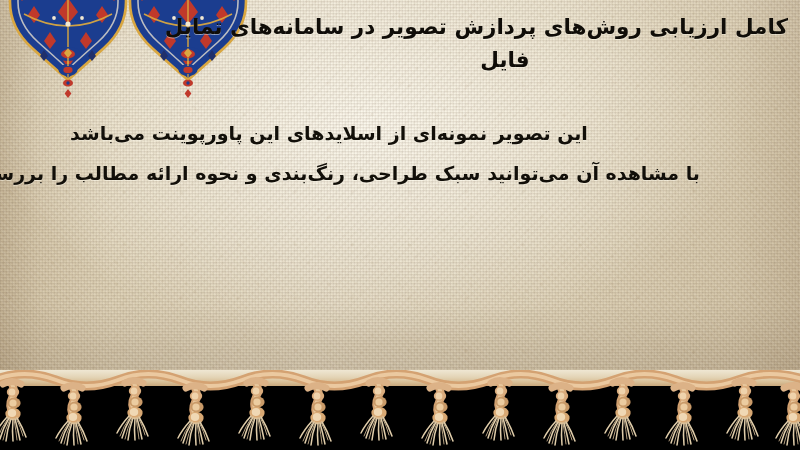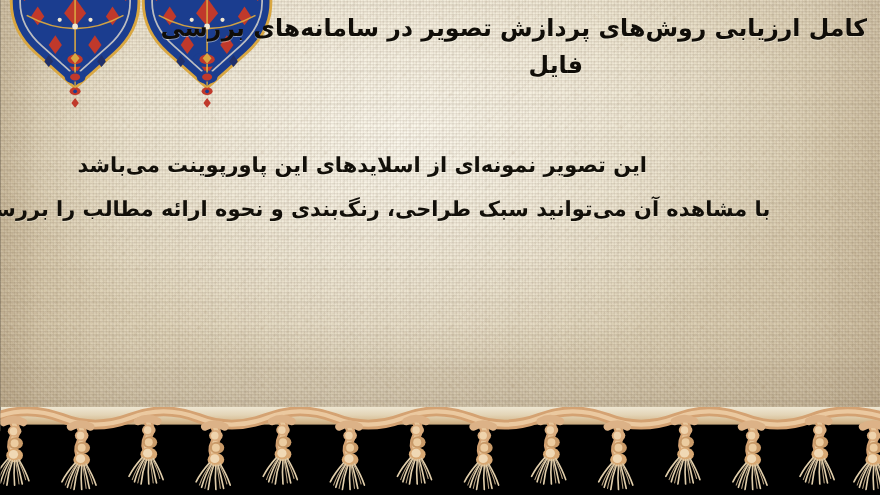--- a/index.html
+++ b/index.html
@@ -93,21 +93,21 @@
     font-weight: 700;
     color: #100d08;
     line-height: 33px;
     letter-spacing: 0px;
     text-shadow: 0 1px 0 rgba(255,252,240,0.45);
     white-space: nowrap;
   }
 
   .body-block {
     position: absolute;
-    top: 130px;
+    top: 113px;
     left: 0;
     width: 700px;
     direction: rtl;
     text-align: center;
     z-index: 6;
   }
   .body-line {
     font-size: 19px;
     font-weight: 700;
     color: #120f09;
@@ -231,21 +231,21 @@
       <g transform="translate(54,86)">
         <use href="#pendant"></use>
       </g>
       <g transform="translate(174,86)">
         <use href="#pendant"></use>
       </g>
     </svg>
   </div>
 
   <div class="title-block">
-    <div class="title-line">کامل ارزیابی روش‌های پردازش تصویر در سامانه‌های بررسی</div>
+    <div class="title-line">کامل ارزیابی روش‌های پردازش تصویر در سامانه‌های تمایل</div>
     <div class="title-line">فایل</div>
   </div>
 
   <div class="body-block">
     <div class="body-line l1">این تصویر نمونه‌ای از اسلایدهای این پاورپوینت می‌باشد</div>
     <div class="body-line l2">با مشاهده آن می‌توانید سبک طراحی، رنگ‌بندی و نحوه ارائه مطالب را بررسی نمایید</div>
   </div>
 
   <div class="fringe-band">
     <div class="fringe-top-cloth"></div>

